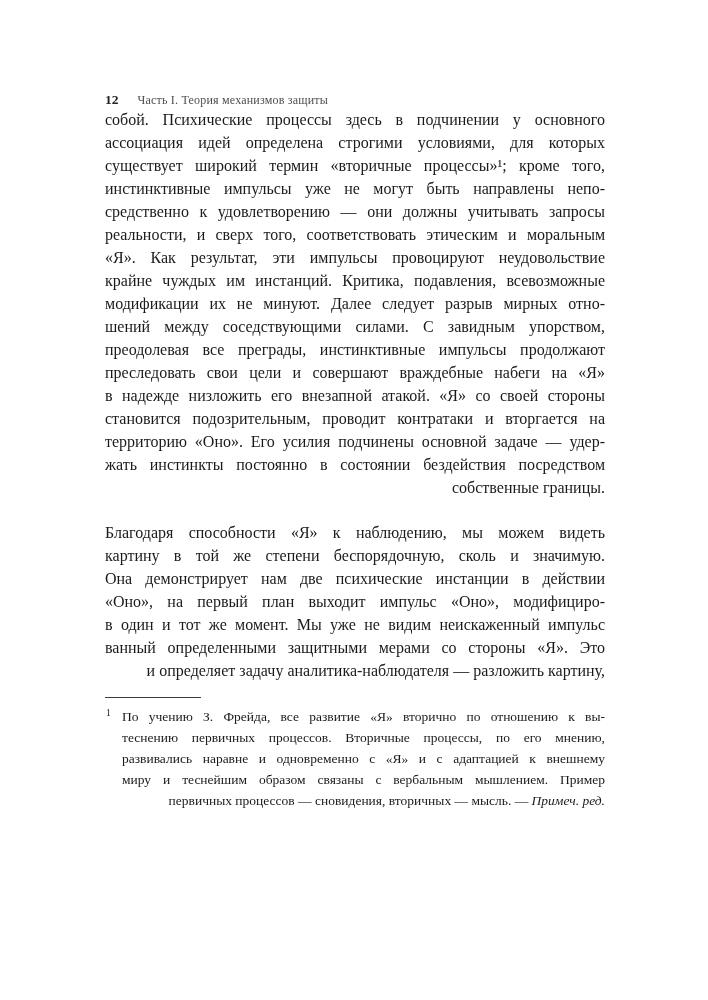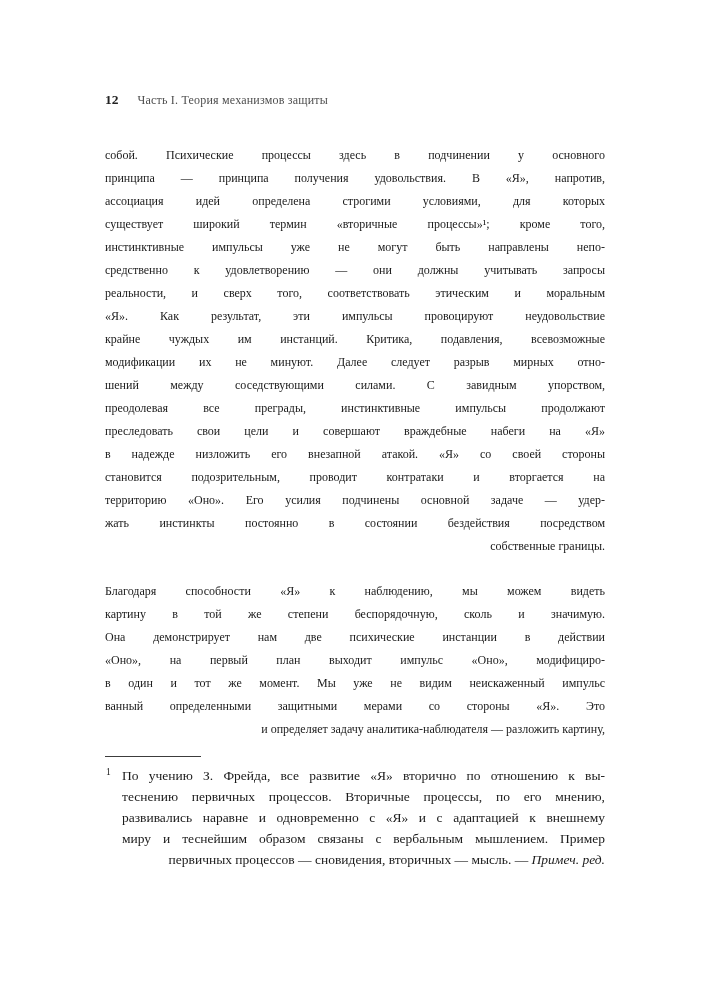--- a/index.html
+++ b/index.html
@@ -30,22 +30,21 @@
     font-weight: bold;
     font-size: 13.5px;
     color: #222222;
   }
   .chapter {
     font-size: 12px;
     color: #4e4e4e;
     letter-spacing: 0.2px;
   }
   .textblock {
-    margin-top: 36px;
-    font-size: 12px;
+    font-size: 16px;
     line-height: 23px;
   }
   .para + .para { margin-top: 22px; }
   .ln { min-height: 23px; }
   .j { text-align: justify; text-align-last: justify; }
   .last { text-align: right; }
   .footnote {
     margin-top: 15px;
     font-size: 13.5px;
     line-height: 21px;
@@ -74,21 +73,20 @@
 
     <header class="pagehead">
       <span class="pagenum">12</span>
       <span class="chapter">Часть I. Теория механизмов защиты</span>
     </header>
 
     <main class="textblock">
 
       <div class="para">
         <div class="ln j">собой. Психические процессы здесь в подчинении у основного</div>
-        <div class="ln j">принципа — принципа получения удовольствия. В «Я», напротив,</div>
         <div class="ln j">ассоциация идей определена строгими условиями, для которых</div>
         <div class="ln j">существует широкий термин «вторичные процессы»¹; кроме того,</div>
         <div class="ln j">инстинктивные импульсы уже не могут быть направлены непо-</div>
         <div class="ln j">средственно к удовлетворению — они должны учитывать запросы</div>
         <div class="ln j">реальности, и сверх того, соответствовать этическим и моральным</div>
         <div class="ln j">«Я». Как результат, эти импульсы провоцируют неудовольствие</div>
         <div class="ln j">крайне чуждых им инстанций. Критика, подавления, всевозможные</div>
         <div class="ln j">модификации их не минуют. Далее следует разрыв мирных отно-</div>
         <div class="ln j">шений между соседствующими силами. С завидным упорством,</div>
         <div class="ln j">преодолевая все преграды, инстинктивные импульсы продолжают</div>

